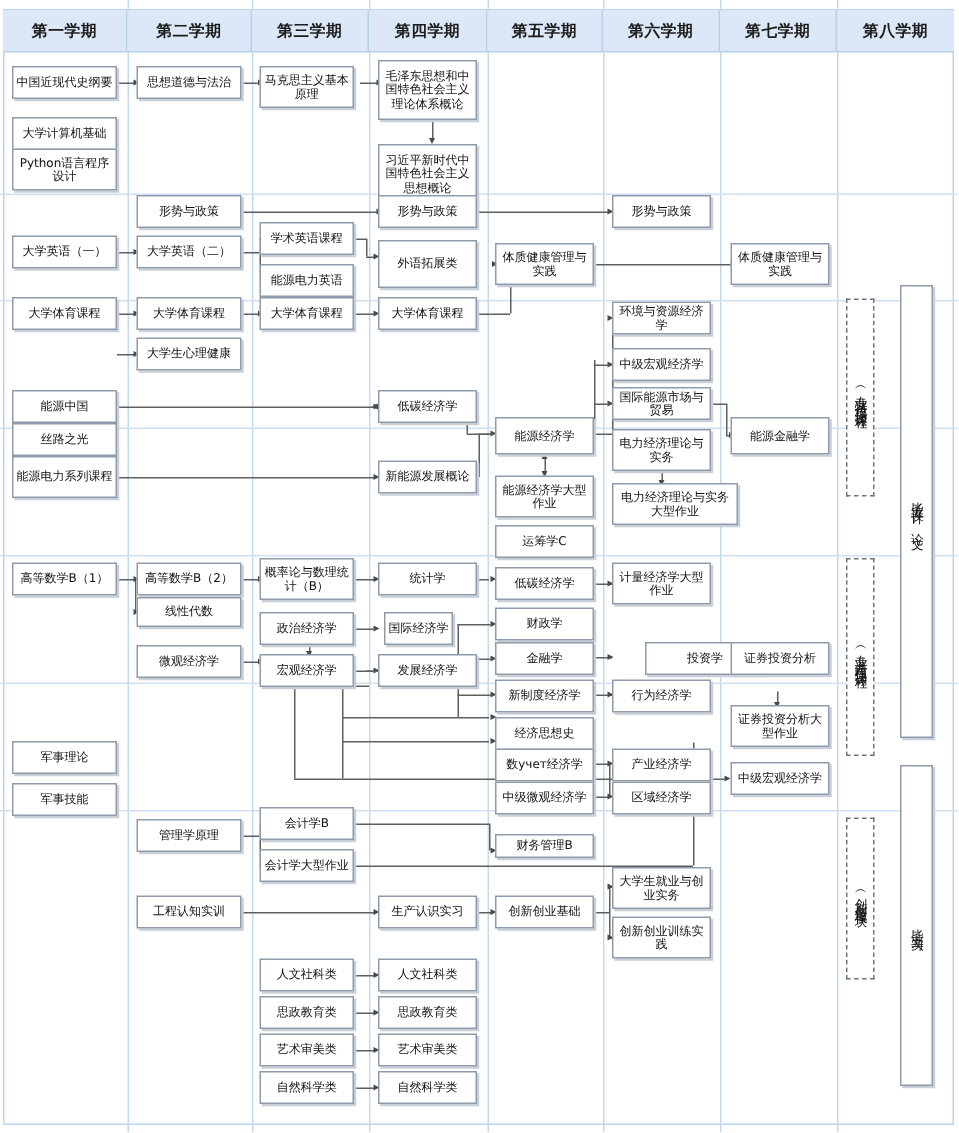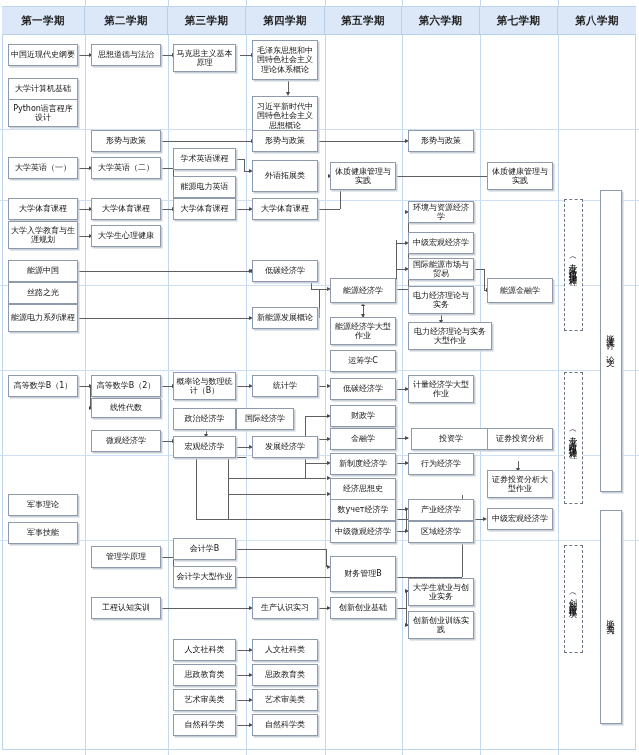--- a/index.html
+++ b/index.html
@@ -282,21 +282,20 @@
   <div class="ln lnh" style="left:236px;top:700px;width:14px"></div>
   <div class="ar r" style="left:249px;top:697.5px"></div>
   <div class="ln lnh" style="left:236px;top:725px;width:14px"></div>
   <div class="ar r" style="left:249px;top:722.5px"></div>
 
   <div class="bx sh" style="left:8px;top:44px;width:70px;height:22px">中国近现代史纲要</div>
   <div class="bx sh" style="left:8px;top:78px;width:70px;height:22px">大学计算机基础</div>
   <div class="bx sh" style="left:8px;top:99px;width:70px;height:28px">Python语言程序设计</div>
   <div class="bx sh" style="left:8px;top:157px;width:70px;height:22px">大学英语（一）</div>
   <div class="bx sh" style="left:8px;top:198px;width:70px;height:22px">大学体育课程</div>
-  <div class="bx sh" style="left:8px;top:221px;width:70px;height:28px">大学入学教育与生涯规划</div>
   <div class="bx sh" style="left:8px;top:260px;width:70px;height:22px">能源中国</div>
   <div class="bx sh" style="left:8px;top:282px;width:70px;height:22px">丝路之光</div>
   <div class="bx sh" style="left:8px;top:304px;width:70px;height:28px">能源电力系列课程</div>
   <div class="bx sh" style="left:8px;top:375px;width:70px;height:22px">高等数学B（1）</div>
   <div class="bx sh" style="left:8px;top:494px;width:70px;height:22px">军事理论</div>
   <div class="bx sh" style="left:8px;top:522px;width:70px;height:22px">军事技能</div>
 
   <div class="bx sh" style="left:91px;top:44px;width:70px;height:22px">思想道德与法治</div>
   <div class="bx sh" style="left:91px;top:130px;width:70px;height:22px">形势与政策</div>
   <div class="bx sh" style="left:91px;top:157px;width:70px;height:22px">大学英语（二）</div>
@@ -323,50 +322,50 @@
   <div class="bx sh" style="left:173px;top:714px;width:63px;height:22px">自然科学类</div>
 
   <div class="bx sh" style="left:252px;top:40px;width:66px;height:40px">毛泽东思想和中国特色社会主义理论体系概论</div>
   <div class="bx sh" style="left:252px;top:96px;width:66px;height:40px">习近平新时代中国特色社会主义思想概论</div>
   <div class="bx sh" style="left:252px;top:130px;width:66px;height:22px">形势与政策</div>
   <div class="bx sh" style="left:252px;top:160px;width:66px;height:32px">外语拓展类</div>
   <div class="bx sh" style="left:252px;top:198px;width:66px;height:22px">大学体育课程</div>
   <div class="bx sh" style="left:252px;top:260px;width:66px;height:22px">低碳经济学</div>
   <div class="bx sh" style="left:252px;top:307px;width:66px;height:22px">新能源发展概论</div>
   <div class="bx sh" style="left:252px;top:375px;width:66px;height:22px">统计学</div>
-  <div class="bx sh" style="left:236px;top:408px;width:58px;height:22px">国际经济学</div>
+  <div class="bx sh" style="left:256px;top:408px;width:46px;height:22px">国际经济学</div>
   <div class="bx sh" style="left:252px;top:436px;width:66px;height:22px">发展经济学</div>
   <div class="bx sh" style="left:252px;top:597px;width:66px;height:22px">生产认识实习</div>
   <div class="bx sh" style="left:252px;top:639px;width:66px;height:22px">人文社科类</div>
   <div class="bx sh" style="left:252px;top:664px;width:66px;height:22px">思政教育类</div>
   <div class="bx sh" style="left:252px;top:689px;width:66px;height:22px">艺术审美类</div>
   <div class="bx sh" style="left:252px;top:714px;width:66px;height:22px">自然科学类</div>
 
   <div class="bx sh" style="left:330px;top:162px;width:66px;height:28px">体质健康管理与实践</div>
   <div class="bx sh" style="left:330px;top:278px;width:66px;height:25px">能源经济学</div>
   <div class="bx sh" style="left:330px;top:317px;width:66px;height:28px">能源经济学大型作业</div>
   <div class="bx sh" style="left:330px;top:350px;width:66px;height:22px">运筹学C</div>
   <div class="bx sh" style="left:330px;top:378px;width:66px;height:22px">低碳经济学</div>
   <div class="bx sh" style="left:330px;top:405px;width:66px;height:22px">财政学</div>
   <div class="bx sh" style="left:330px;top:428px;width:66px;height:22px">金融学</div>
   <div class="bx sh" style="left:330px;top:453px;width:66px;height:22px">新制度经济学</div>
   <div class="bx sh" style="left:330px;top:478px;width:66px;height:22px">经济思想史</div>
   <div class="bx sh" style="left:330px;top:499px;width:66px;height:22px">数учет经济学</div>
   <div class="bx sh" style="left:330px;top:521px;width:66px;height:22px">中级微观经济学</div>
-  <div class="bx sh" style="left:330px;top:556px;width:66px;height:36px">财务管理B</div>
+  <div class="bx sh" style="left:330px;top:556px;width:66px;height:16px">财务管理B</div>
   <div class="bx sh" style="left:330px;top:597px;width:66px;height:22px">创新创业基础</div>
 
   <div class="bx sh" style="left:408px;top:130px;width:66px;height:22px">形势与政策</div>
   <div class="bx sh" style="left:408px;top:201px;width:66px;height:22px">环境与资源经济学</div>
   <div class="bx sh" style="left:408px;top:232px;width:66px;height:22px">中级宏观经济学</div>
   <div class="bx sh" style="left:408px;top:258px;width:66px;height:22px">国际能源市场与贸易</div>
   <div class="bx sh" style="left:408px;top:286px;width:66px;height:28px">电力经济理论与实务</div>
   <div class="bx sh" style="left:408px;top:322px;width:84px;height:28px">电力经济理论与实务大型作业</div>
   <div class="bx sh" style="left:408px;top:375px;width:66px;height:28px">计量经济学大型作业</div>
-  <div class="bx sh" style="left:411px;top:428px;width:80px;height:22px">投资学</div>
+  <div class="bx sh" style="left:430px;top:428px;width:80px;height:22px">投资学</div>
   <div class="bx sh" style="left:408px;top:453px;width:66px;height:22px">行为经济学</div>
   <div class="bx sh" style="left:408px;top:499px;width:66px;height:22px">产业经济学</div>
   <div class="bx sh" style="left:408px;top:521px;width:66px;height:22px">区域经济学</div>
   <div class="bx sh" style="left:408px;top:578px;width:66px;height:28px">大学生就业与创业实务</div>
   <div class="bx sh" style="left:408px;top:611px;width:66px;height:28px">创新创业训练实践</div>
 
   <div class="bx sh" style="left:487px;top:162px;width:66px;height:28px">体质健康管理与实践</div>
   <div class="bx sh" style="left:487px;top:278px;width:66px;height:25px">能源金融学</div>
   <div class="bx sh" style="left:487px;top:428px;width:66px;height:22px">证券投资分析</div>
   <div class="bx sh" style="left:487px;top:470px;width:66px;height:28px">证券投资分析大型作业</div>

